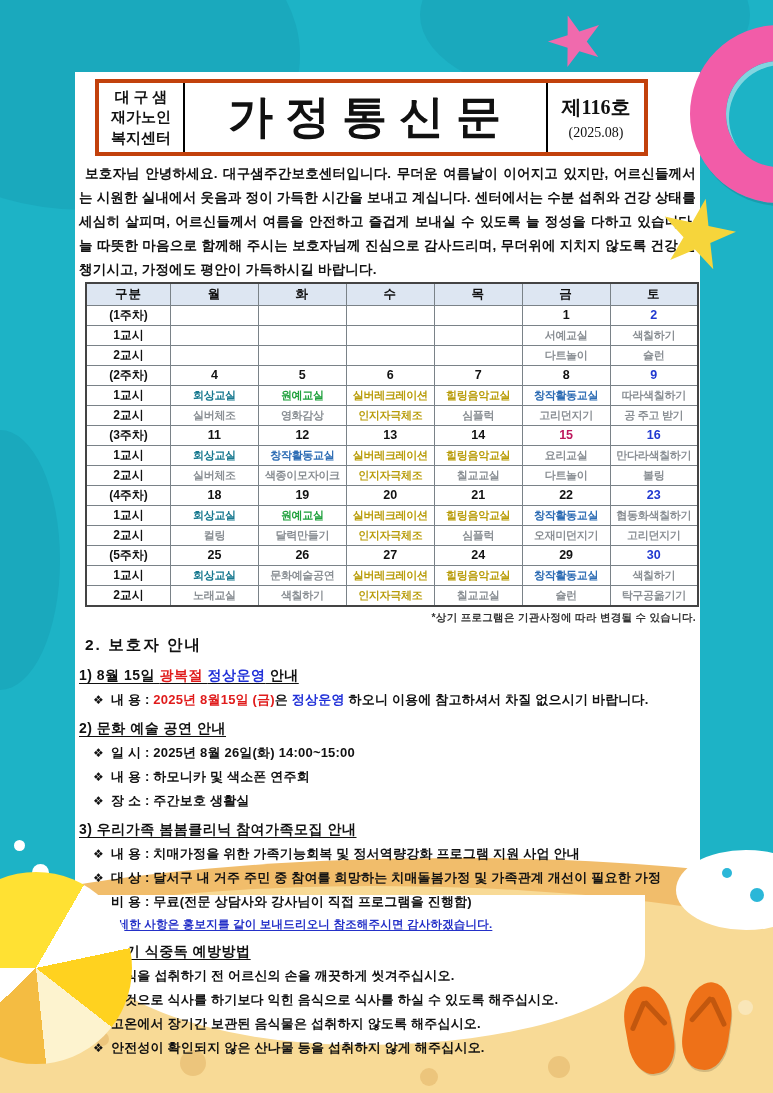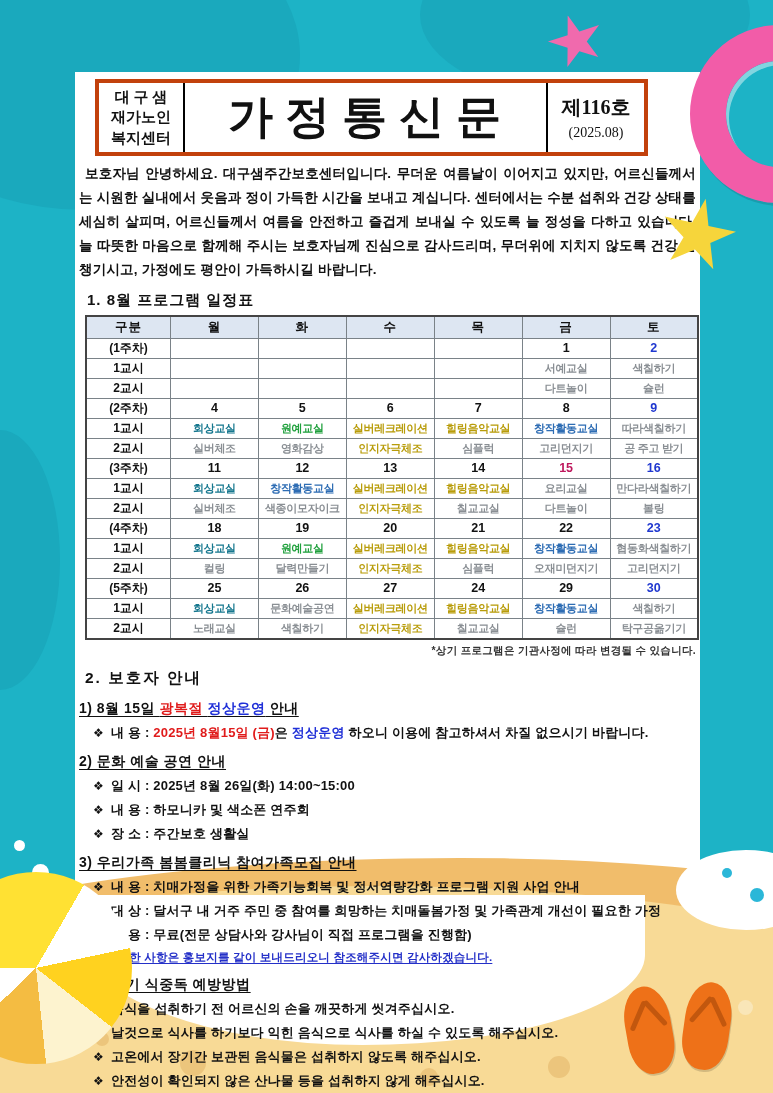--- a/index.html
+++ b/index.html
@@ -119,21 +119,20 @@
       </div>
       <div class="mast-title">가정통신문</div>
       <div class="mast-issue">
         <div class="issue-no">제116호</div>
         <div class="issue-date">(2025.08)</div>
       </div>
     </div>
 
     <div class="intro">보호자님 안녕하세요. 대구샘주간보호센터입니다. 무더운 여름날이 이어지고 있지만, 어르신들께서는 시원한 실내에서 웃음과 정이 가득한 시간을 보내고 계십니다. 센터에서는 수분 섭취와 건강 상태를 세심히 살피며, 어르신들께서 여름을 안전하고 즐겁게 보내실 수 있도록 늘 정성을 다하고 있습니다. 늘 따뜻한 마음으로 함께해 주시는 보호자님께 진심으로 감사드리며, 무더위에 지치지 않도록 건강 잘 챙기시고, 가정에도 평안이 가득하시길 바랍니다.</div>
 
-    <div class="sched-title">1. 8월 프로그램 일정표</div>
 
     <table>
       <colgroup>
         <col style="width:13.8%">
           <col>
           <col>
           <col>
           <col>
           <col>
           <col>

